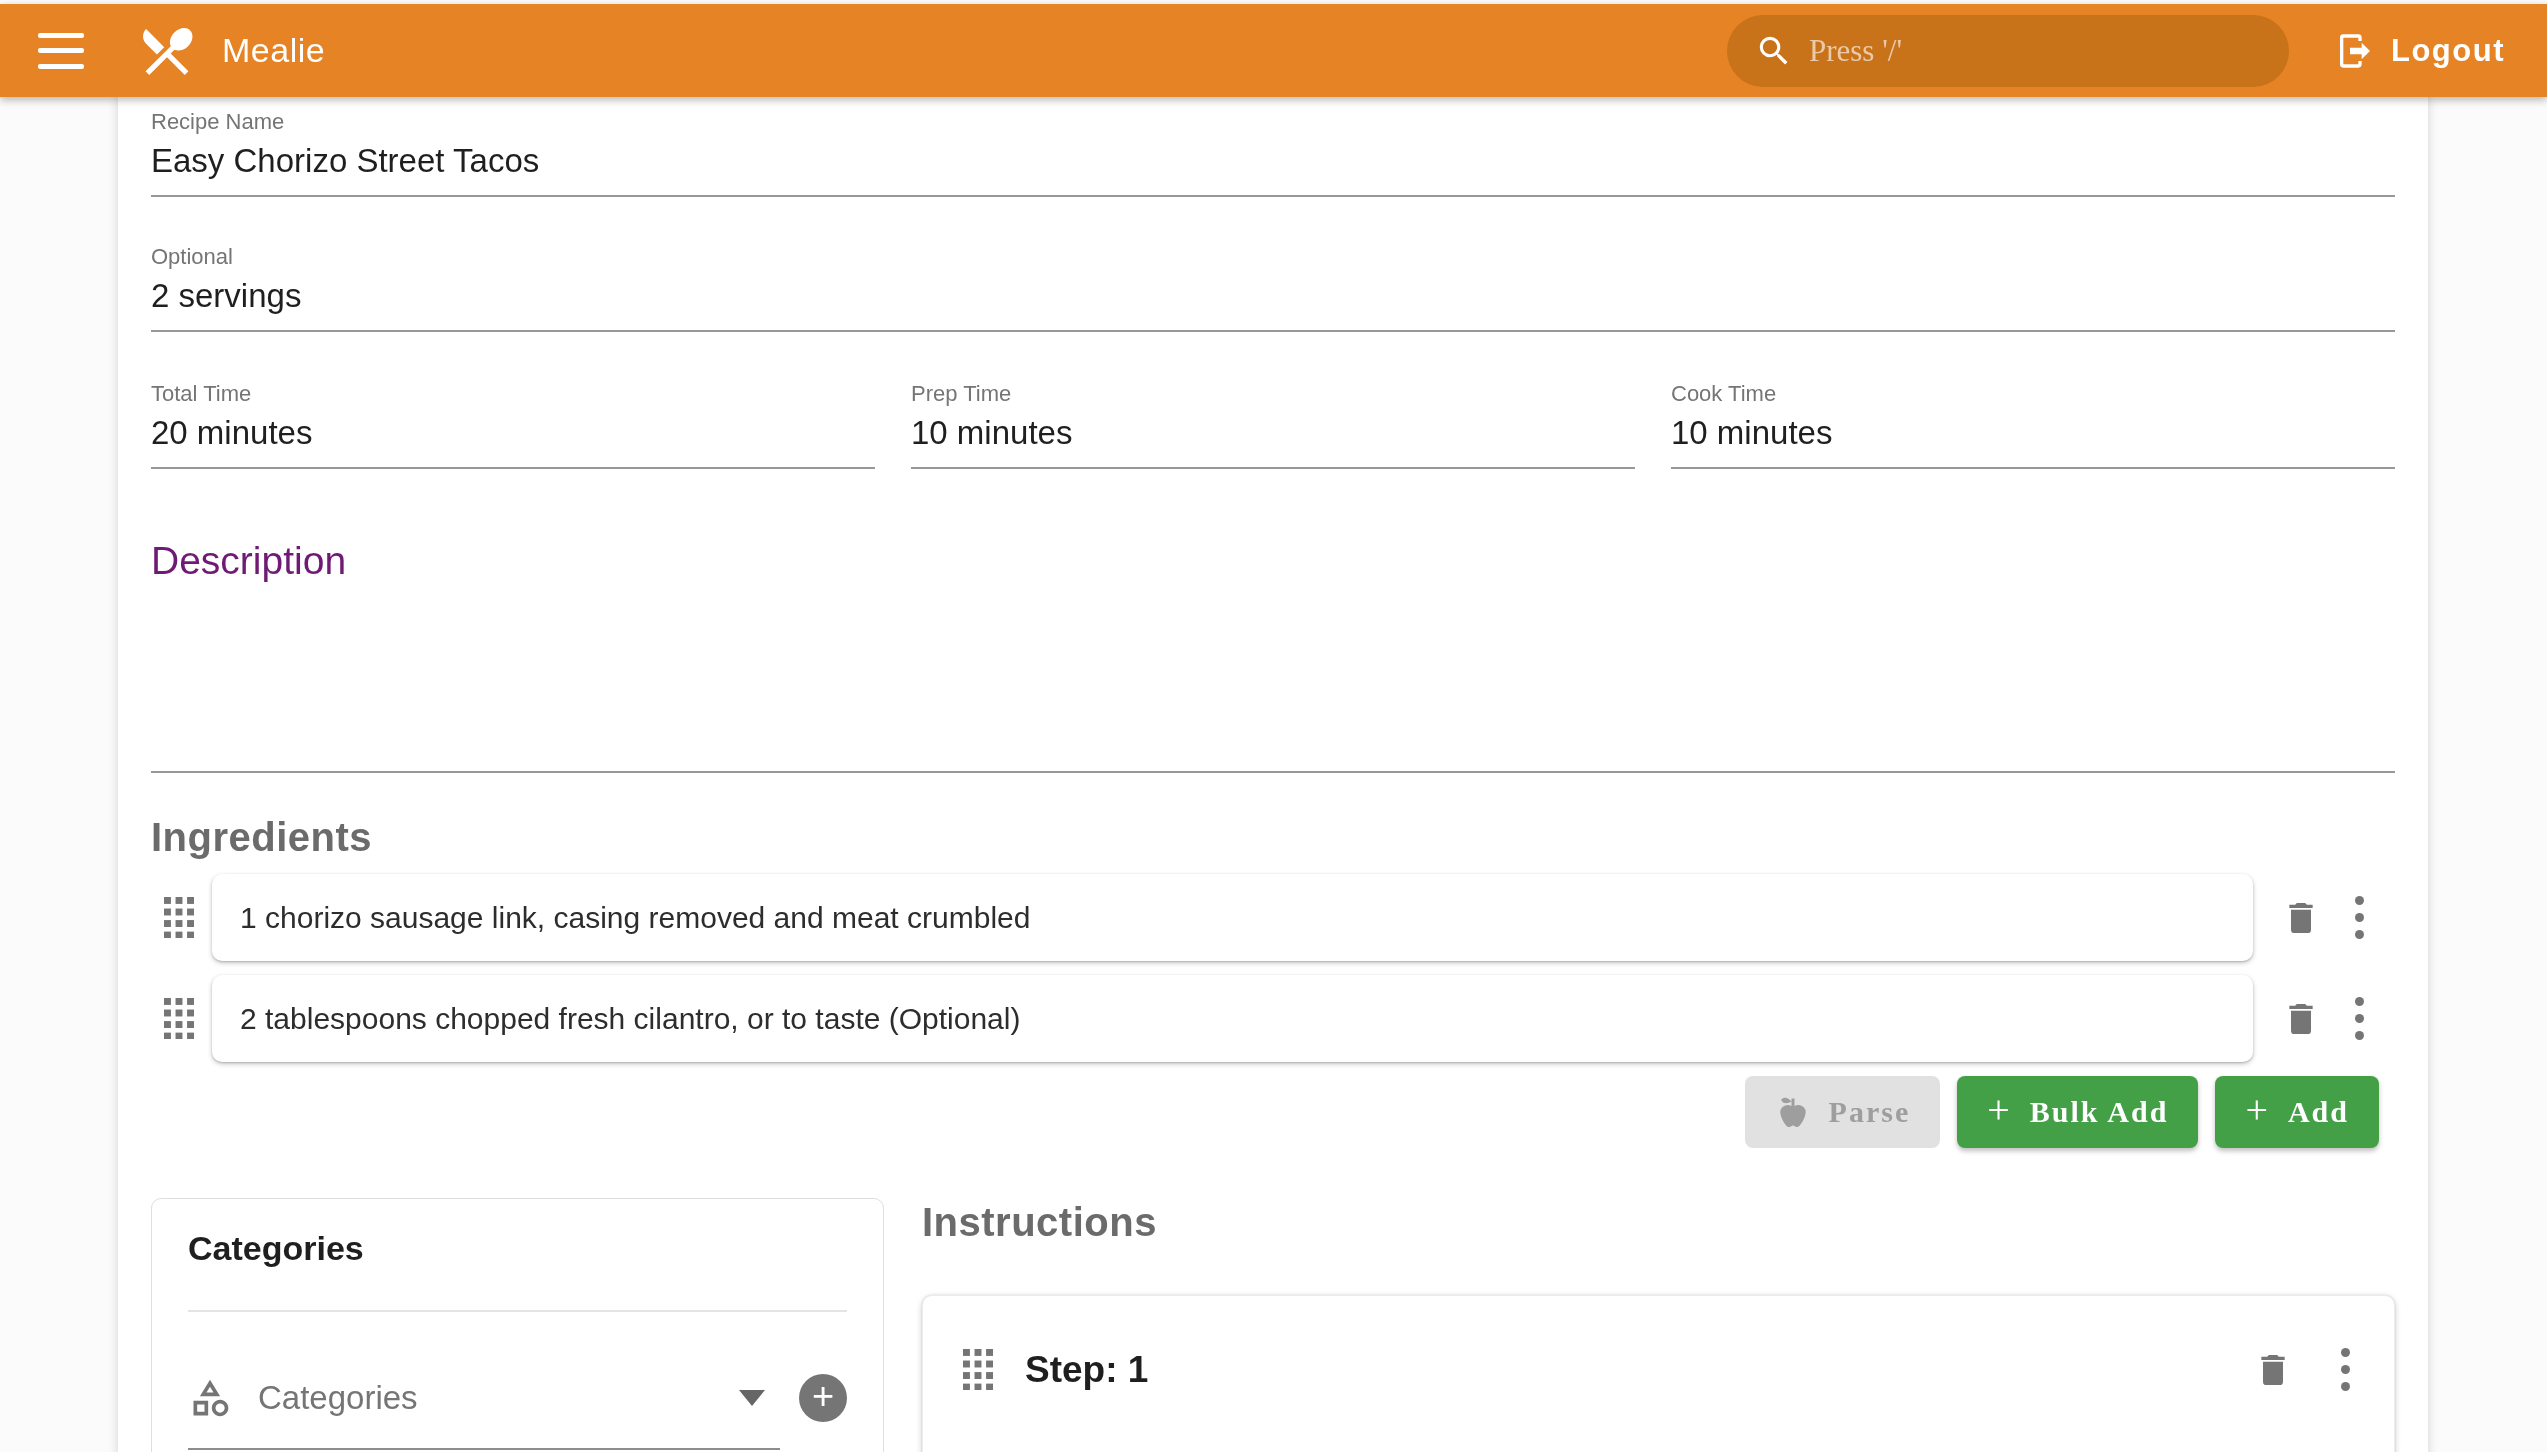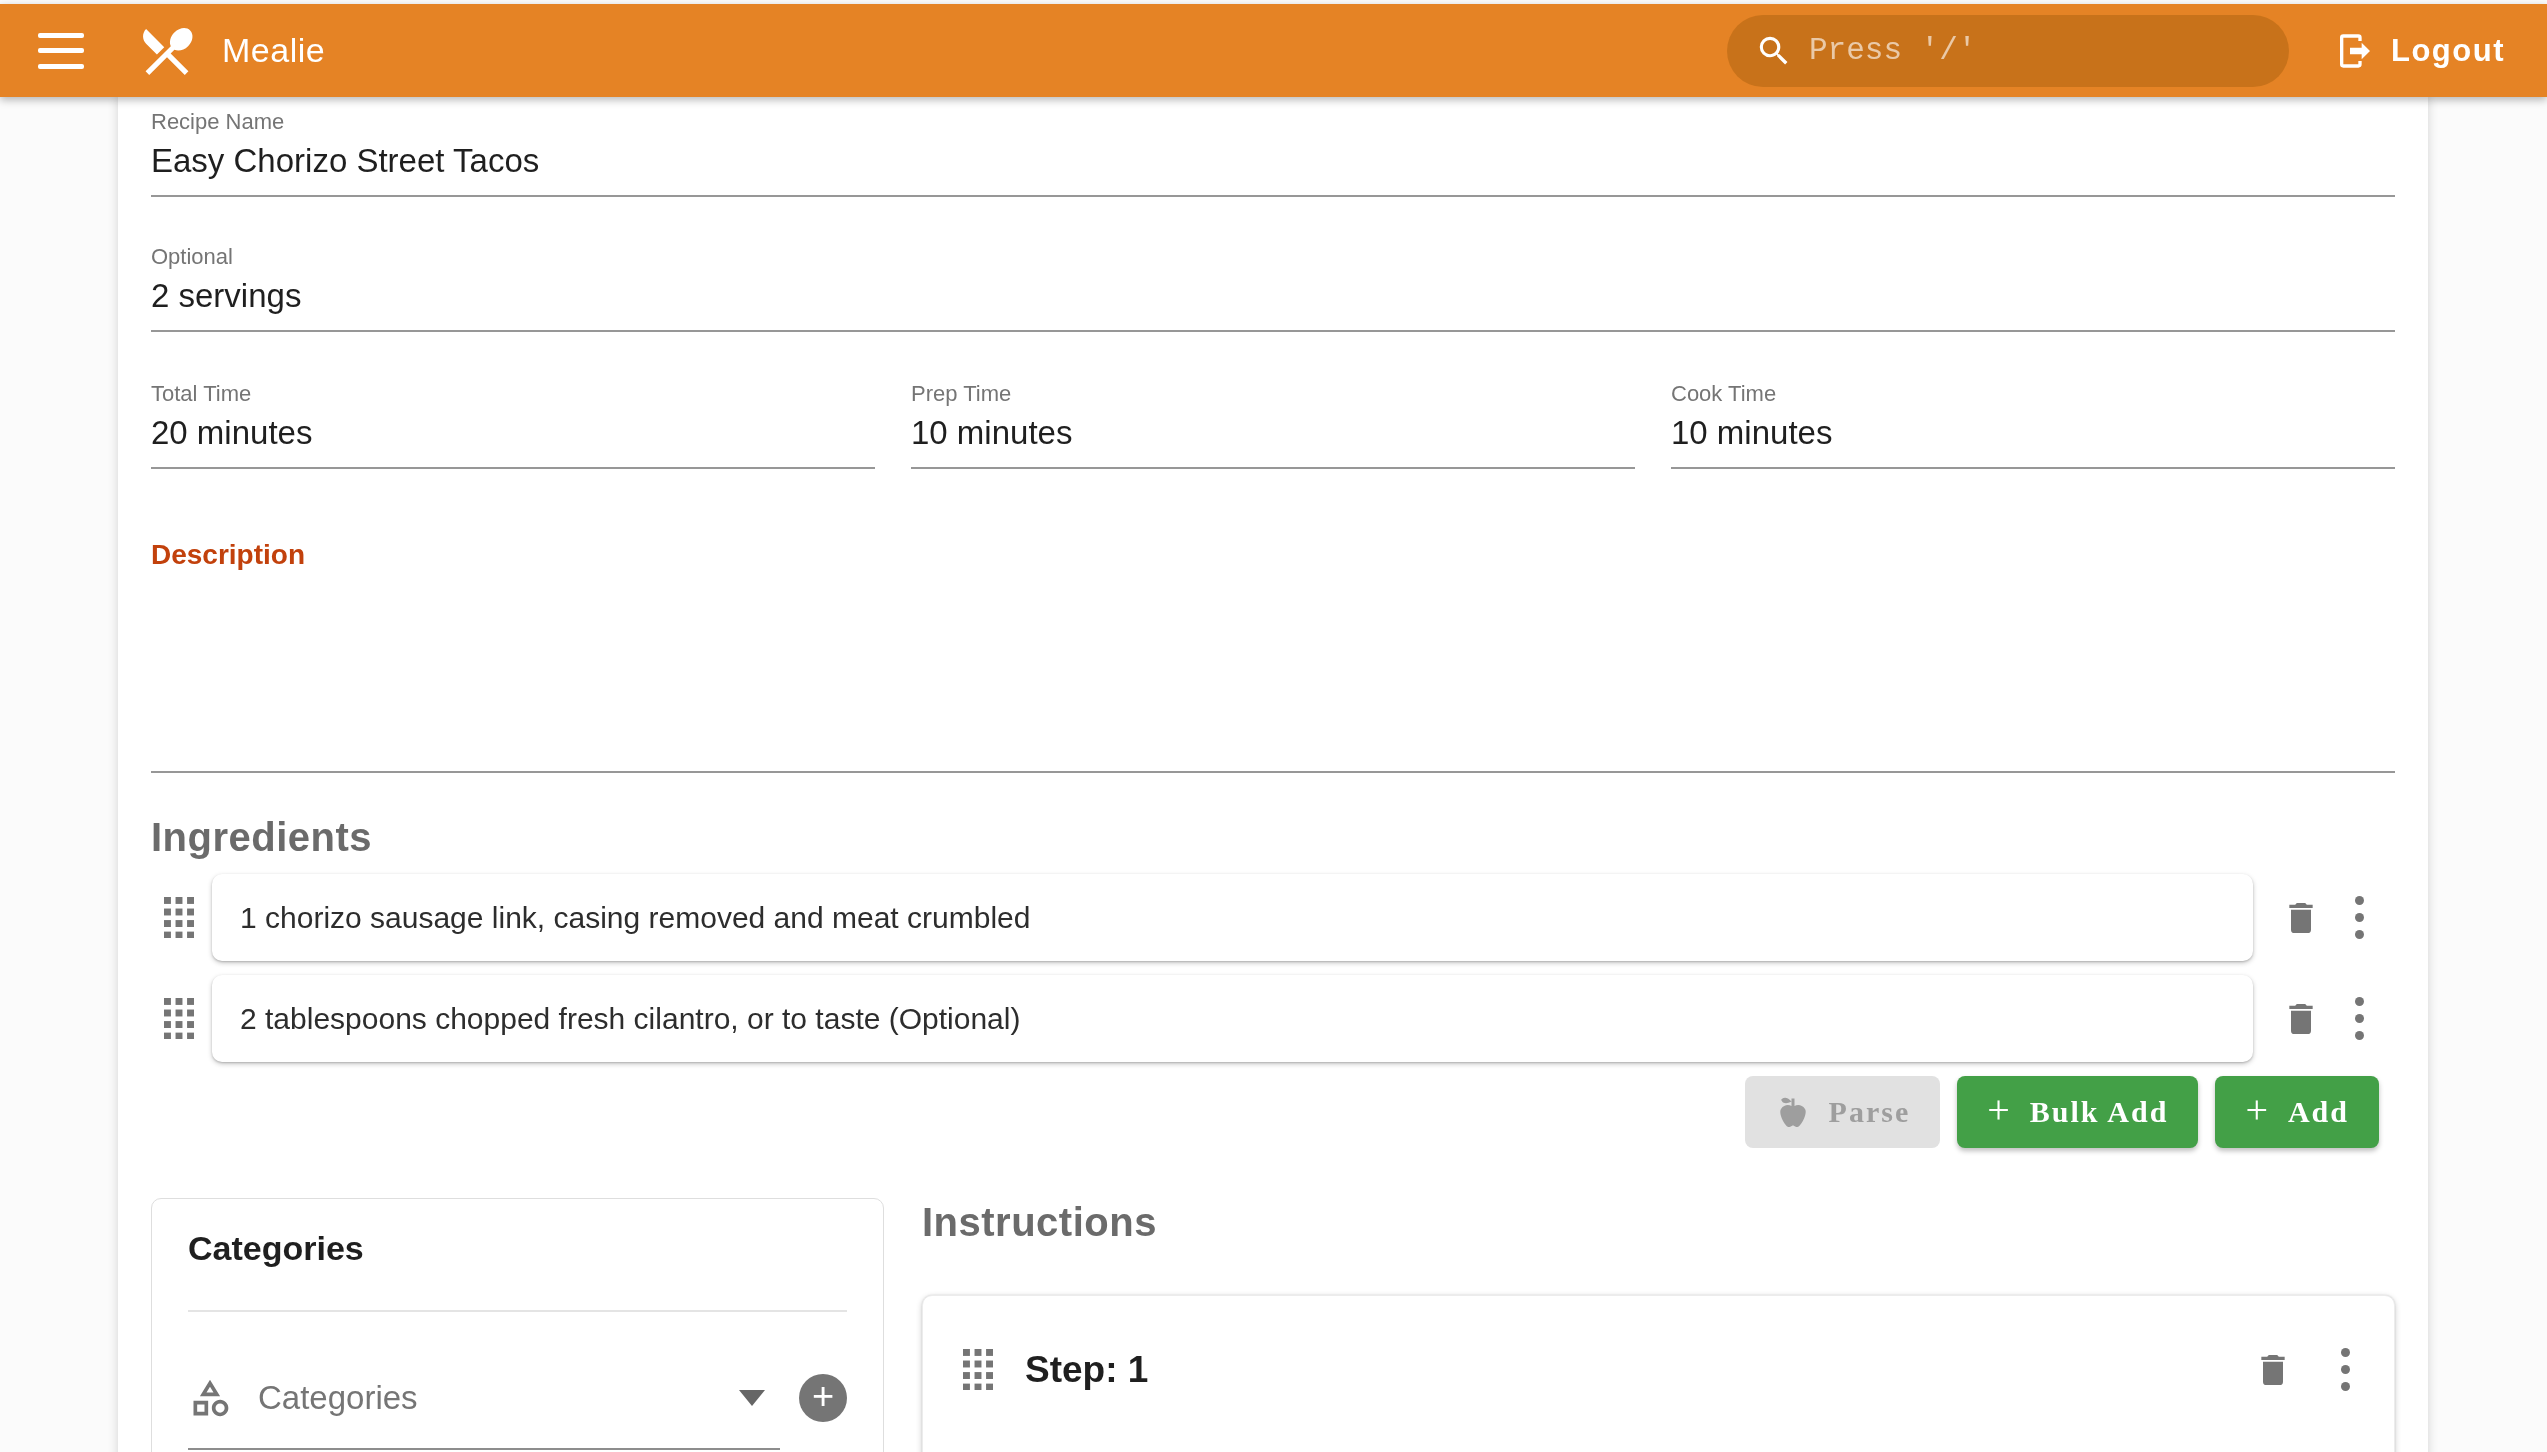--- a/index.html
+++ b/index.html
@@ -17,21 +17,21 @@
   .logo-svg { width: 62px; height: 62px; margin-right: 24px; }
   .app-title { color: #fff; font-size: 34px; font-weight: 500; letter-spacing: 0.5px; }
   .appbar-spacer { flex: 1; }
   .searchbar {
     position: relative; width: 562px; height: 72px; border-radius: 36px;
     background: #C8721A; display: flex; align-items: center; margin-right: 40px;
   }
   .searchbar svg { position: absolute; left: 28px; top: 17px; width: 38px; height: 38px; }
   .searchbar input {
     width: 100%; height: 100%; background: transparent; border: none; outline: none;
-    padding-left: 82px; font-size: 31px; color: #fff; font-family: Liberation Mono, monospace;
+    padding-left: 82px; font-size: 31px; color: #fff; font-family: Liberation Serif, serif;
   }
   .searchbar input::placeholder { color: rgba(255,255,255,0.62); opacity: 1; }
   .logout-btn { display: flex; align-items: center; gap: 16px; color: #fff; font-size: 31px; font-weight: bold; letter-spacing: 1.5px; cursor: pointer; padding: 10px 6px; }
   .logout-btn svg { width: 40px; height: 40px; }
 
   
   .main-card {
     position: absolute; left: 118px; top: 93px; width: 2310px; height: 1413px;
     background: #ffffff; box-shadow: 0 0 10px rgba(0,0,0,0.16); padding: 7px 33px 0 33px;
   }
@@ -40,21 +40,21 @@
   .tfield .flabel { font-size: 22px; color: #757575; line-height: 28px; }
   .tfield .fvalue { font-size: 33px; color: #1f1f1f; line-height: 40px; margin-top: 5px; }
   .underline { border-bottom: 2px solid #979797; }
 
   .field-recipe { padding-top: 8px; padding-bottom: 14px; }
   .field-servings { margin-top: 46px; padding-bottom: 14px; }
   .times-row { display: flex; gap: 36px; margin-top: 48px; }
   .times-row .tfield { flex: 1; padding-bottom: 14px; }
 
   .description-box { margin-top: 68px; height: 236px; position: relative; }
-  .description-box .dlabel { font-size: 28px; color: #c2410c; padding-top: 2px; font-weight: bold; }
+  .description-box .dlabel { font-size: 39px; color: #701a75; padding-top: 2px; }
 
   .section-heading { font-size: 40px; font-weight: bold; color: #6b6b6b; margin-top: 42px; letter-spacing: 0.5px; }
 
   
   .ing-row { display: flex; align-items: center; margin-top: 14px; height: 87px; justify-content: center; }
   .ing-row:first-of-type { margin-top: 26px; }
   .drag-handle { width: 30px; margin: 0 18px 0 13px; flex: 0 0 auto; cursor: grab; }
   .ing-card {
     flex: 1; height: 87px; background: #fff; border-radius: 10px;
     box-shadow: 0 2px 5px rgba(0,0,0,0.22), 0 1px 2px rgba(0,0,0,0.16);

